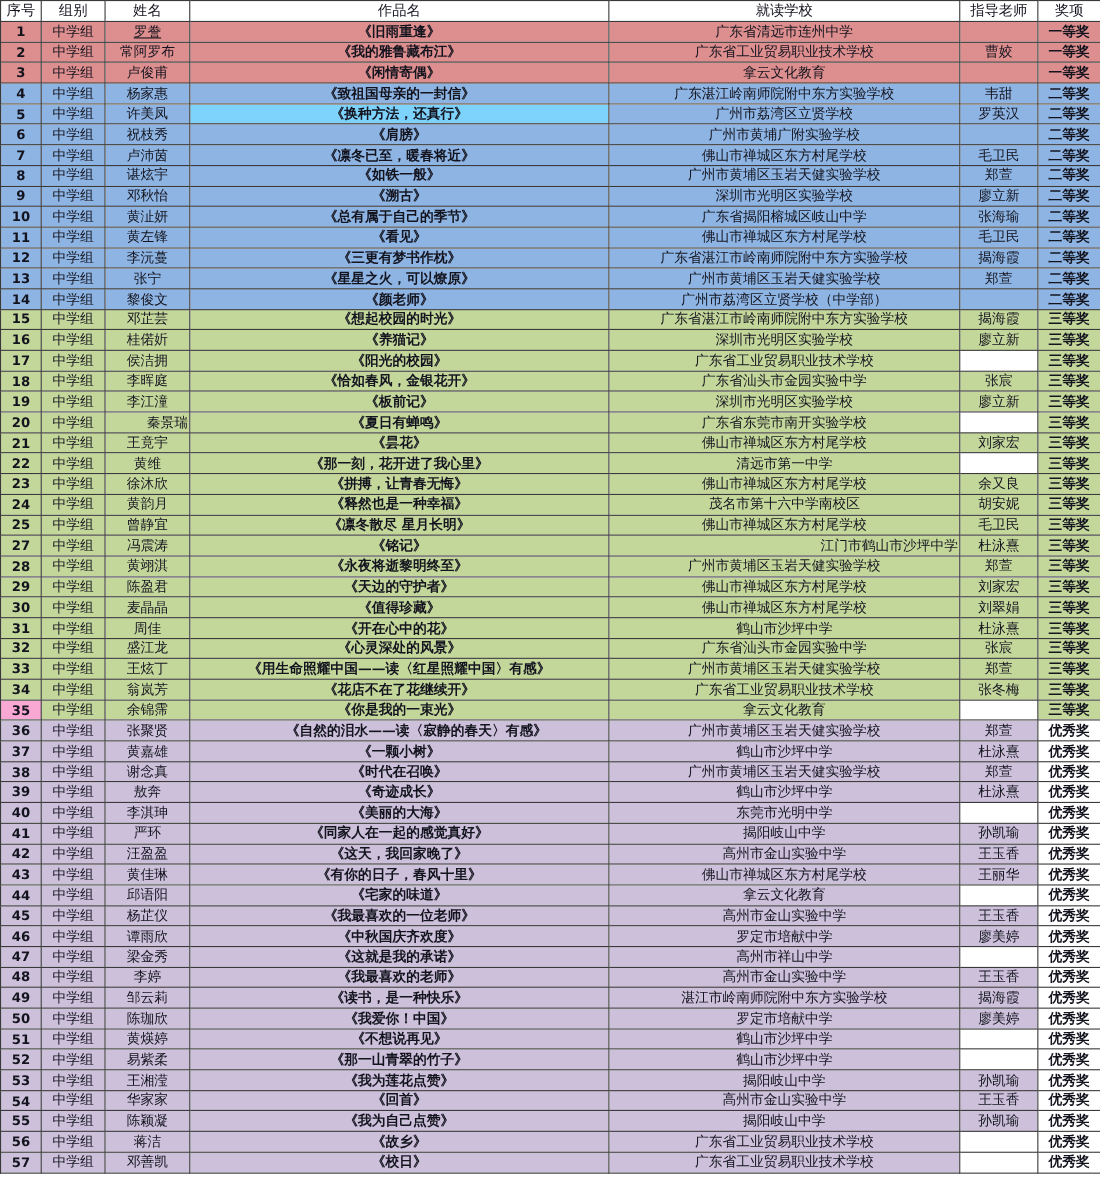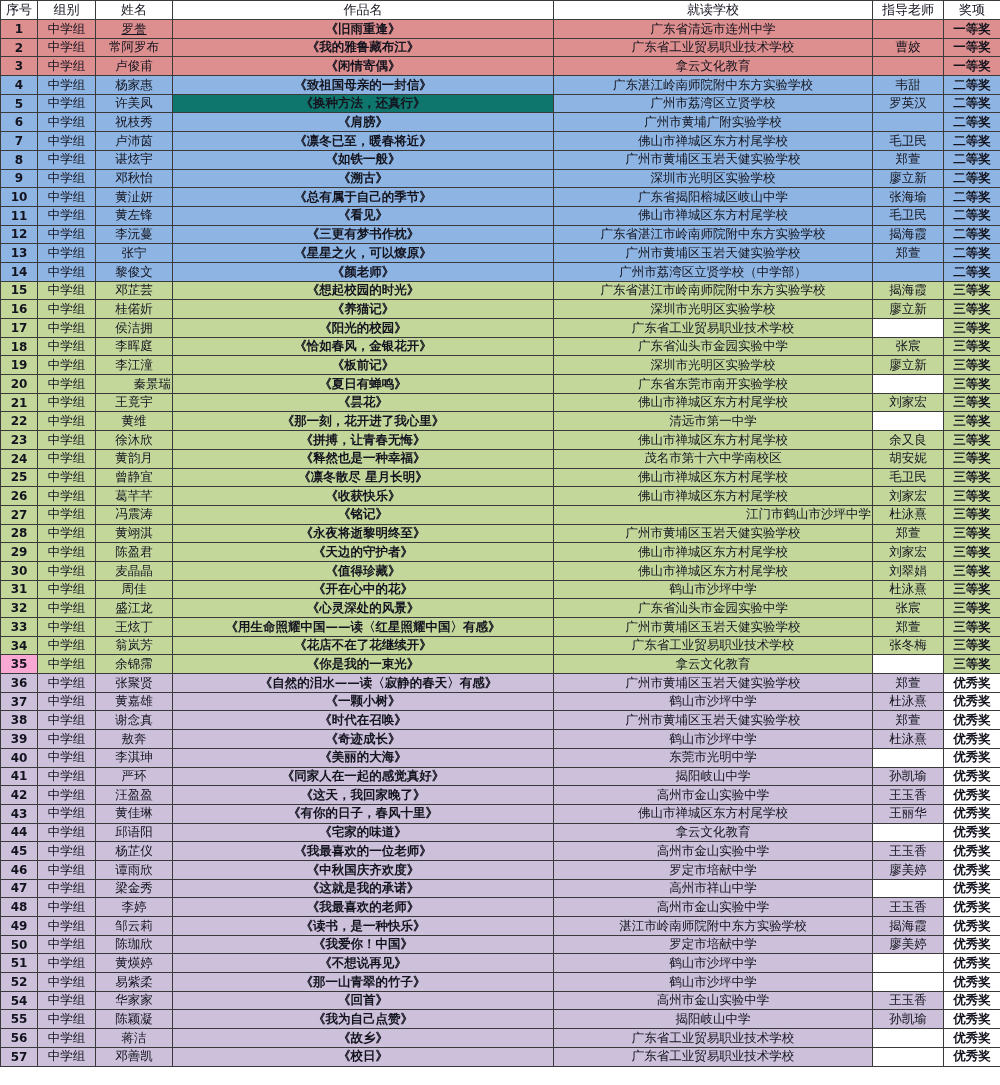--- a/index.html
+++ b/index.html
@@ -106,21 +106,21 @@
         <td style="background: rgb(141, 180, 226);">杨家惠</td>
         <td class="b" style="background: rgb(141, 180, 226);">《致祖国母亲的一封信》</td>
         <td style="background: rgb(141, 180, 226);">广东湛江岭南师院附中东方实验学校</td>
         <td style="background: rgb(141, 180, 226);">韦甜</td>
         <td class="b" style="background: rgb(141, 180, 226);">二等奖</td>
       </tr>
       <tr>
         <td class="num" style="background: rgb(141, 180, 226);">5</td>
         <td style="background: rgb(141, 180, 226);">中学组</td>
         <td style="background: rgb(141, 180, 226);">许美凤</td>
-        <td class="b" style="background: #0f766e;">《换种方法，还真行》</td>
+        <td class="b" style="background: #7dd3fc;">《换种方法，还真行》</td>
         <td style="background: rgb(141, 180, 226);">广州市荔湾区立贤学校</td>
         <td style="background: rgb(141, 180, 226);">罗英汉</td>
         <td class="b" style="background: rgb(141, 180, 226);">二等奖</td>
       </tr>
       <tr>
         <td class="num" style="background: rgb(141, 180, 226);">6</td>
         <td style="background: rgb(141, 180, 226);">中学组</td>
         <td style="background: rgb(141, 180, 226);">祝枝秀</td>
         <td class="b" style="background: rgb(141, 180, 226);">《肩膀》</td>
         <td style="background: rgb(141, 180, 226);">广州市黄埔广附实验学校</td>
@@ -292,29 +292,20 @@
       <tr>
         <td class="num" style="background: rgb(196, 215, 155);">25</td>
         <td style="background: rgb(196, 215, 155);">中学组</td>
         <td style="background: rgb(196, 215, 155);">曾静宜</td>
         <td class="b" style="background: rgb(196, 215, 155);">《凛冬散尽 星月长明》</td>
         <td style="background: rgb(196, 215, 155);">佛山市禅城区东方村尾学校</td>
         <td style="background: rgb(196, 215, 155);">毛卫民</td>
         <td class="b" style="background: rgb(196, 215, 155);">三等奖</td>
       </tr>
       <tr>
-        <td class="num" style="background: rgb(196, 215, 155);">26</td>
-        <td style="background: rgb(196, 215, 155);">中学组</td>
-        <td style="background: rgb(196, 215, 155);">葛芊芊</td>
-        <td class="b" style="background: rgb(196, 215, 155);">《收获快乐》</td>
-        <td style="background: rgb(196, 215, 155);">佛山市禅城区东方村尾学校</td>
-        <td style="background: rgb(196, 215, 155);">刘家宏</td>
-        <td class="b" style="background: rgb(196, 215, 155);">三等奖</td>
-      </tr>
-      <tr>
         <td class="num" style="background: rgb(196, 215, 155);">27</td>
         <td style="background: rgb(196, 215, 155);">中学组</td>
         <td style="background: rgb(196, 215, 155);">冯震涛</td>
         <td class="b" style="background: rgb(196, 215, 155);">《铭记》</td>
         <td style="background: rgb(196, 215, 155); text-align: right;">江门市鹤山市沙坪中学</td>
         <td style="background: rgb(196, 215, 155);">杜泳熹</td>
         <td class="b" style="background: rgb(196, 215, 155);">三等奖</td>
       </tr>
       <tr>
         <td class="num" style="background: rgb(196, 215, 155);">28</td>
@@ -535,20 +526,29 @@
       <tr>
         <td class="num" style="background: rgb(204, 192, 218);">52</td>
         <td style="background: rgb(204, 192, 218);">中学组</td>
         <td style="background: rgb(204, 192, 218);">易紫柔</td>
         <td class="b" style="background: rgb(204, 192, 218);">《那一山青翠的竹子》</td>
         <td style="background: rgb(204, 192, 218);">鹤山市沙坪中学</td>
         <td style="background: rgb(255, 255, 255);"></td>
         <td class="b" style="background: rgb(255, 255, 255);">优秀奖</td>
       </tr>
       <tr>
+        <td class="num" style="background: rgb(204, 192, 218);">53</td>
+        <td style="background: rgb(204, 192, 218);">中学组</td>
+        <td style="background: rgb(204, 192, 218);">王湘滢</td>
+        <td class="b" style="background: rgb(204, 192, 218);">《我为莲花点赞》</td>
+        <td style="background: rgb(204, 192, 218);">揭阳岐山中学</td>
+        <td style="background: rgb(204, 192, 218);">孙凯瑜</td>
+        <td class="b" style="background: rgb(255, 255, 255);">优秀奖</td>
+      </tr>
+      <tr>
         <td class="num" style="background: rgb(204, 192, 218);">54</td>
         <td style="background: rgb(204, 192, 218);">中学组</td>
         <td style="background: rgb(204, 192, 218);">华家家</td>
         <td class="b" style="background: rgb(204, 192, 218);">《回首》</td>
         <td style="background: rgb(204, 192, 218);">高州市金山实验中学</td>
         <td style="background: rgb(204, 192, 218);">王玉香</td>
         <td class="b" style="background: rgb(255, 255, 255);">优秀奖</td>
       </tr>
       <tr>
         <td class="num" style="background: rgb(204, 192, 218);">55</td>

